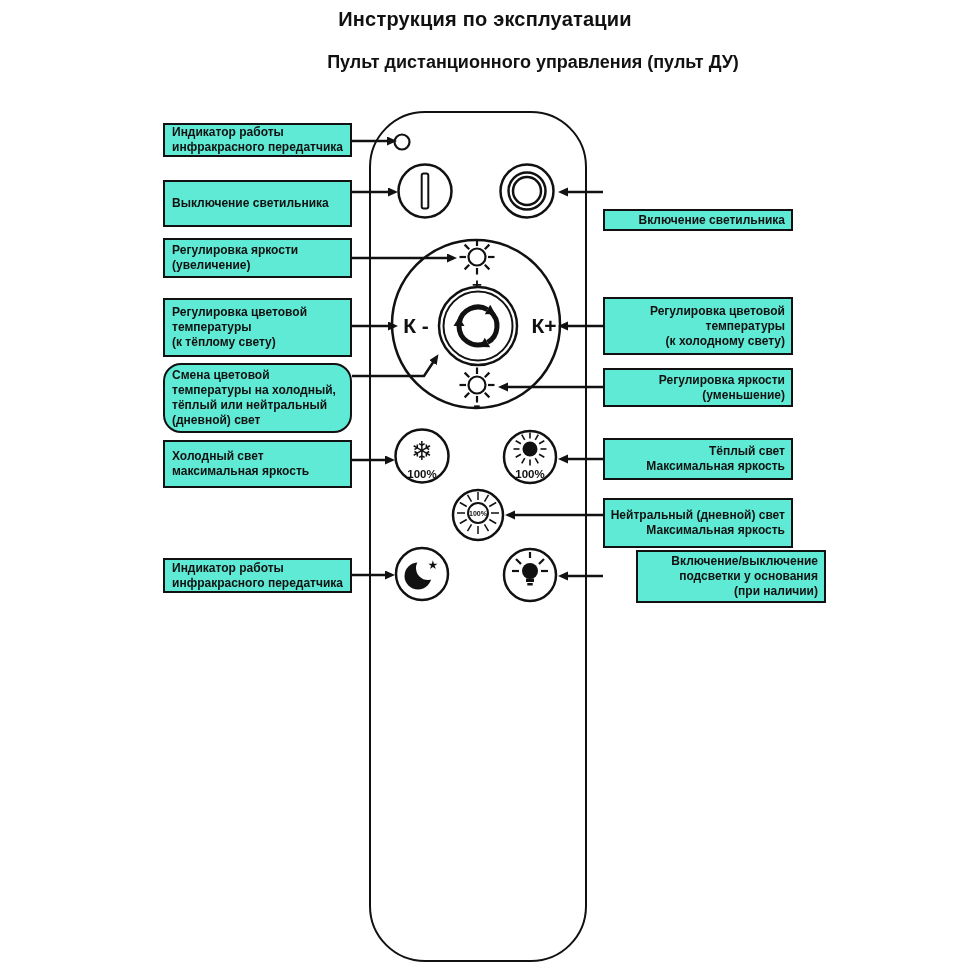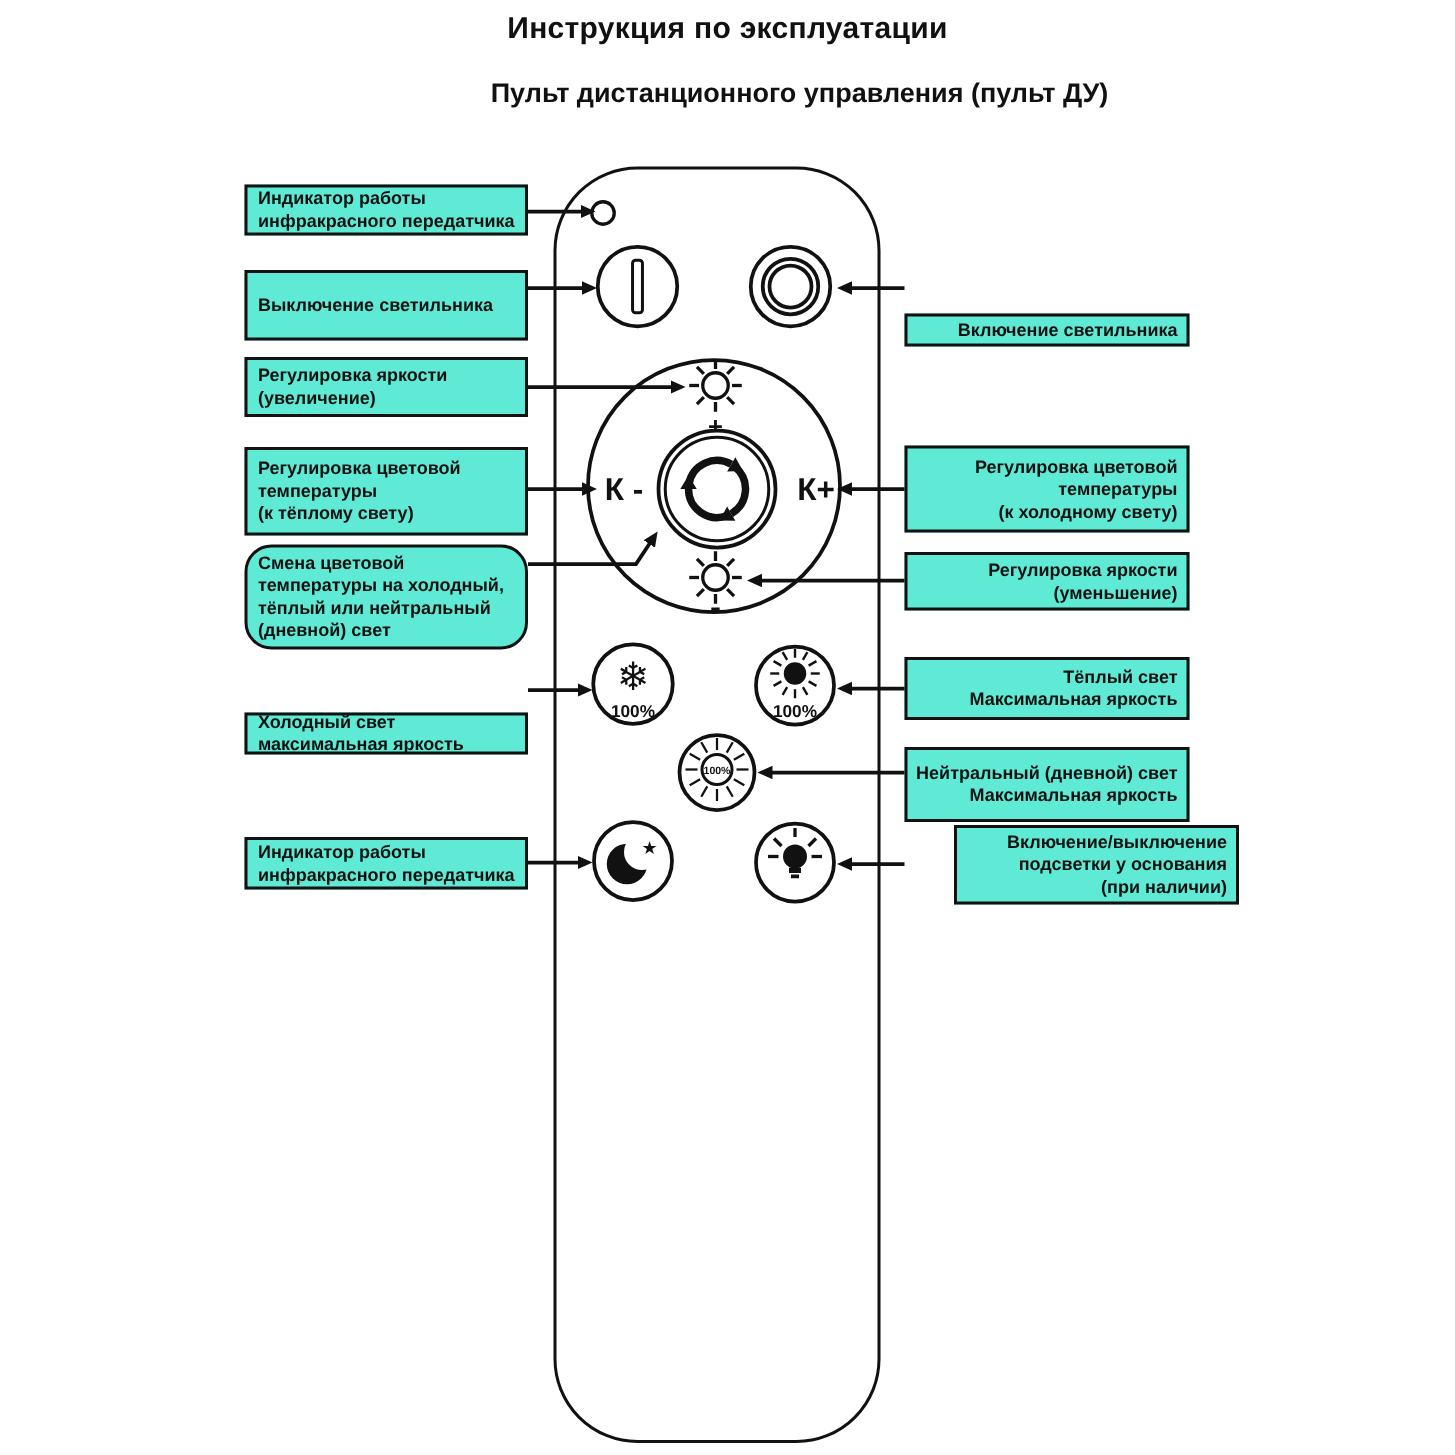--- a/index.html
+++ b/index.html
@@ -29,21 +29,21 @@
 <div class="lbl left" style="left:163px;top:180px;width:189px;height:47px;">Выключение светильника</div>
 <div class="lbl left" style="left:163px;top:238px;width:189px;height:40px;">Регулировка яркости
 (увеличение)</div>
 <div class="lbl left" style="left:163px;top:298px;width:189px;height:59px;">Регулировка цветовой
 температуры
 (к тёплому свету)</div>
 <div class="lbl left" style="left:163px;top:363px;width:189px;height:70px;border-radius:18px;">Смена цветовой
 температуры на холодный,
 тёплый или нейтральный
 (дневной) свет</div>
-<div class="lbl left" style="left:163px;top:440px;width:189px;height:28px;margin-top:35px;">Холодный свет
+<div class="lbl left" style="left:163px;top:440px;width:189px;height:48px;">Холодный свет
 максимальная яркость</div>
 <div class="lbl left" style="left:163px;top:558px;width:189px;height:35px;">Индикатор работы
 инфракрасного передатчика</div>
 
 <div class="lbl right" style="left:603px;top:181px;width:190px;height:22px;margin-top:28px;">Включение светильника</div>
 <div class="lbl right" style="left:603px;top:297px;width:190px;height:58px;">Регулировка цветовой
 температуры
 (к холодному свету)</div>
 <div class="lbl right" style="left:603px;top:368px;width:190px;height:39px;">Регулировка яркости
 (уменьшение)</div>

